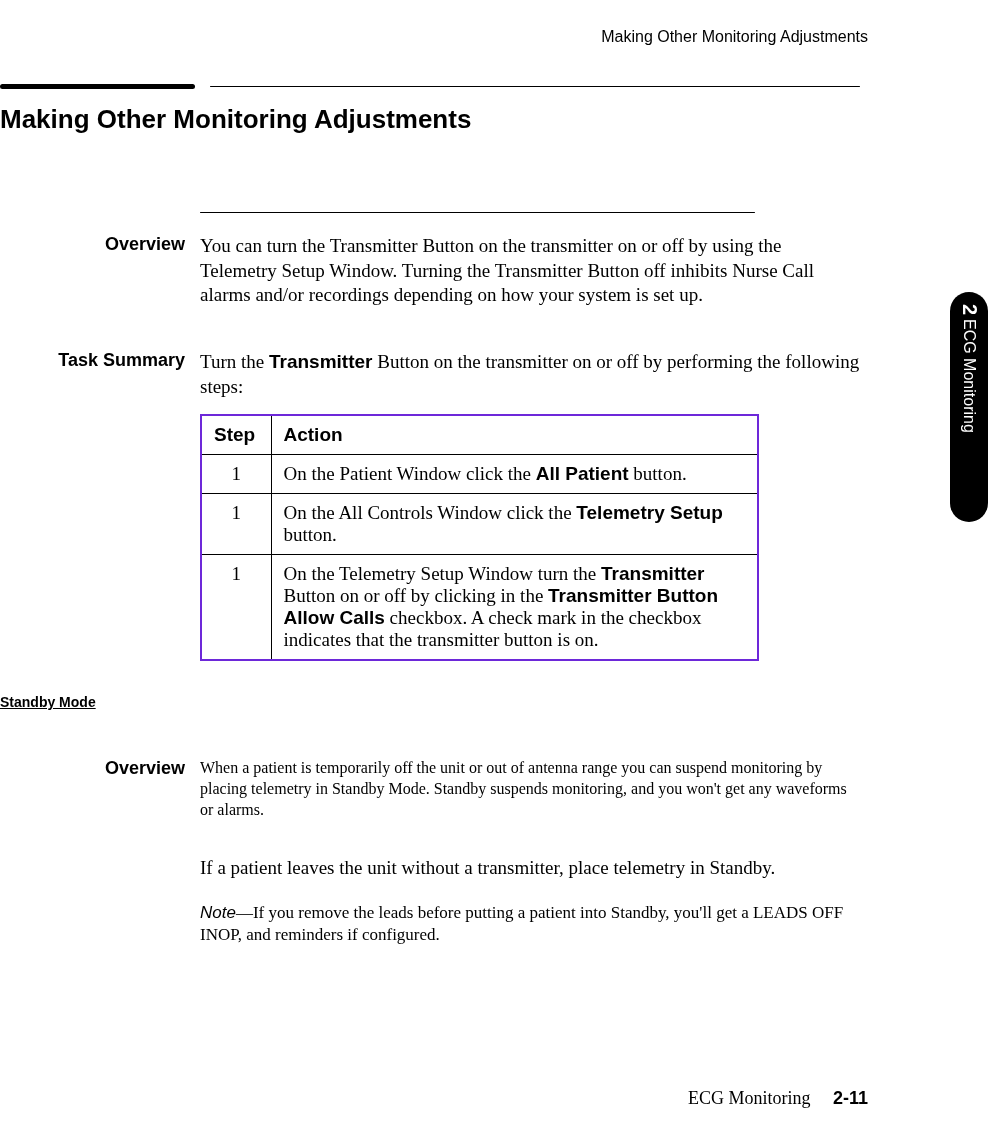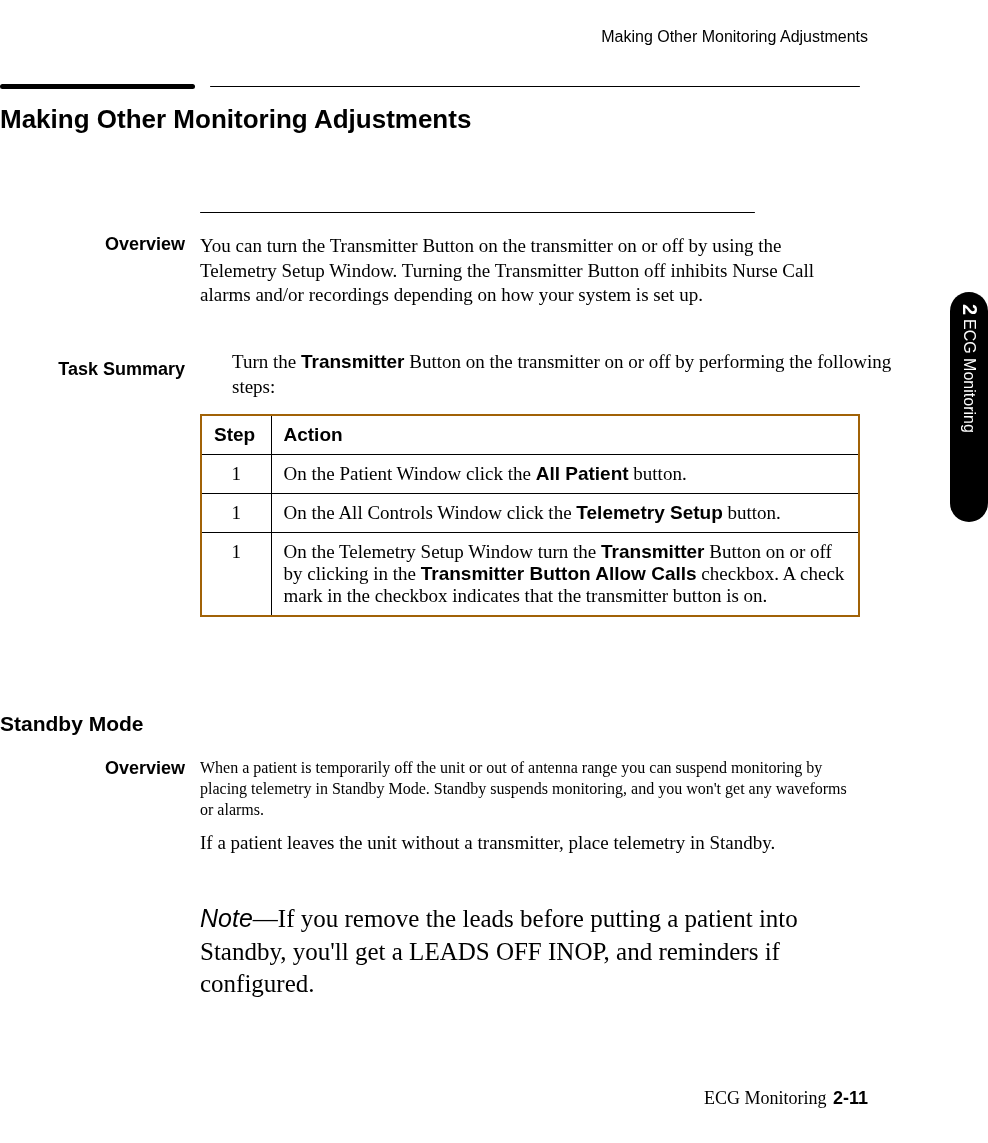--- a/index.html
+++ b/index.html
@@ -8,36 +8,36 @@
     .running-header { position: absolute; top: 28px; right: 120px; font-size: 16px; font-family: Arial, Helvetica, sans-serif; }
     .rule-block { position: absolute; top: 84px; left: 0; width: 860px; height: 10px; }
     .rule-thick { position: absolute; top: 0; left: 0; width: 195px; height: 5px; background: #000; }
     .rule-thin { position: absolute; top: 2px; left: 210px; width: 650px; height: 1px; background: #000; }
     .h1 { position: absolute; top: 104px; left: 0; font-family: Arial, Helvetica, sans-serif; font-size: 26px; font-weight: 700; }
     .h2-a { position: absolute; top: 168px; left: 0; font-family: Arial, Helvetica, sans-serif; font-size: 21px; font-weight: 700; }
     .label-col { position: absolute; left: 0; width: 185px; text-align: right; font-family: Arial, Helvetica, sans-serif; font-weight: 700; font-size: 18px; }
     .hr-under-h2 { position: absolute; top: 212px; left: 200px; width: 555px; height: 1px; background: #000; }
     .overview-lbl-1 { top: 234px; }
     .overview-body-1 { position: absolute; top: 234px; left: 200px; width: 660px; font-size: 19px; line-height: 1.3; }
-    .task-lbl { top: 359px; padding-left: 22px; }
-    .task-body { position: absolute; top: 350px; left: 200px; width: 660px; font-size: 19px; line-height: 1.3; margin-left: 32px; }
-    .steps-table { position: absolute; top: 414px; left: 200px; width: 660px; border: 2px solid #a16207; border-collapse: collapse; font-size: 19px; }
+    .task-lbl { top: 350px; padding-left: 22px; }
+    .task-body { position: absolute; top: 350px; left: 200px; width: 660px; font-size: 19px; line-height: 1.3; }
+    .steps-table { position: absolute; top: 414px; left: 200px; width: 559px; border: 2px solid #6d28d9; border-collapse: collapse; font-size: 19px; }
     .steps-table th, .steps-table td { border: 1px solid #000; padding: 8px 12px; vertical-align: top; text-align: left; }
     .steps-table th { font-family: Arial, Helvetica, sans-serif; font-weight: 700; font-size: 19px; }
     .steps-table td.stepnum { text-align: center; width: 70px; }
-    .h2-b { position: absolute; top: 712px; left: 0; font-family: Arial, Helvetica, sans-serif; font-size: 21px; font-weight: 700; }
+    .h2-b { position: absolute; top: 694px; left: 0; font-family: Arial, Helvetica, sans-serif; font-size: 14px; font-weight: 700; text-decoration: underline; }
     .overview-lbl-2 { top: 758px; }
     .overview-body-2 { position: absolute; top: 758px; left: 200px; width: 660px; font-size: 16px; line-height: 1.3; }
-    .standby-p2 { position: absolute; top: 831px; left: 200px; width: 660px; font-size: 19px; line-height: 1.3; }
-    .standby-note { position: absolute; top: 902px; left: 200px; width: 660px; font-size: 25px; line-height: 1.3; }
+    .standby-p2 { position: absolute; top: 856px; left: 200px; width: 660px; font-size: 19px; line-height: 1.3; }
+    .standby-note { position: absolute; top: 902px; left: 200px; width: 660px; font-size: 17px; line-height: 1.3; }
     .note-label { font-style: italic; font-family: Arial, Helvetica, sans-serif; }
     .side-tab { position: absolute; top: 292px; right: 0; width: 38px; height: 230px; background: #000; color: #fff; font-family: Arial, Helvetica, sans-serif; font-size: 16px; writing-mode: vertical-rl; text-orientation: mixed; display: flex; align-items: center; justify-content: flex-start; padding-top: 12px; }
     .side-tab .chap-num { font-weight: 700; font-size: 20px; margin-bottom: 4px; }
     .footer { position: absolute; bottom: 34px; right: 120px; font-size: 18px; font-family: "Times New Roman", Times, serif; }
-    .footer .pgnum { font-family: Arial, Helvetica, sans-serif; font-weight: 700; margin-left: 2px; }
+    .footer .pgnum { font-family: Arial, Helvetica, sans-serif; font-weight: 700; margin-left: 18px; }
     .bold { font-weight: 700; font-family: Arial, Helvetica, sans-serif; }
   </style>
 </head>
 <body>
 
 <div class="page">
   <div class="running-header">Making Other Monitoring Adjustments</div>
 
   <div class="rule-block">
     <div class="rule-thick"></div>

